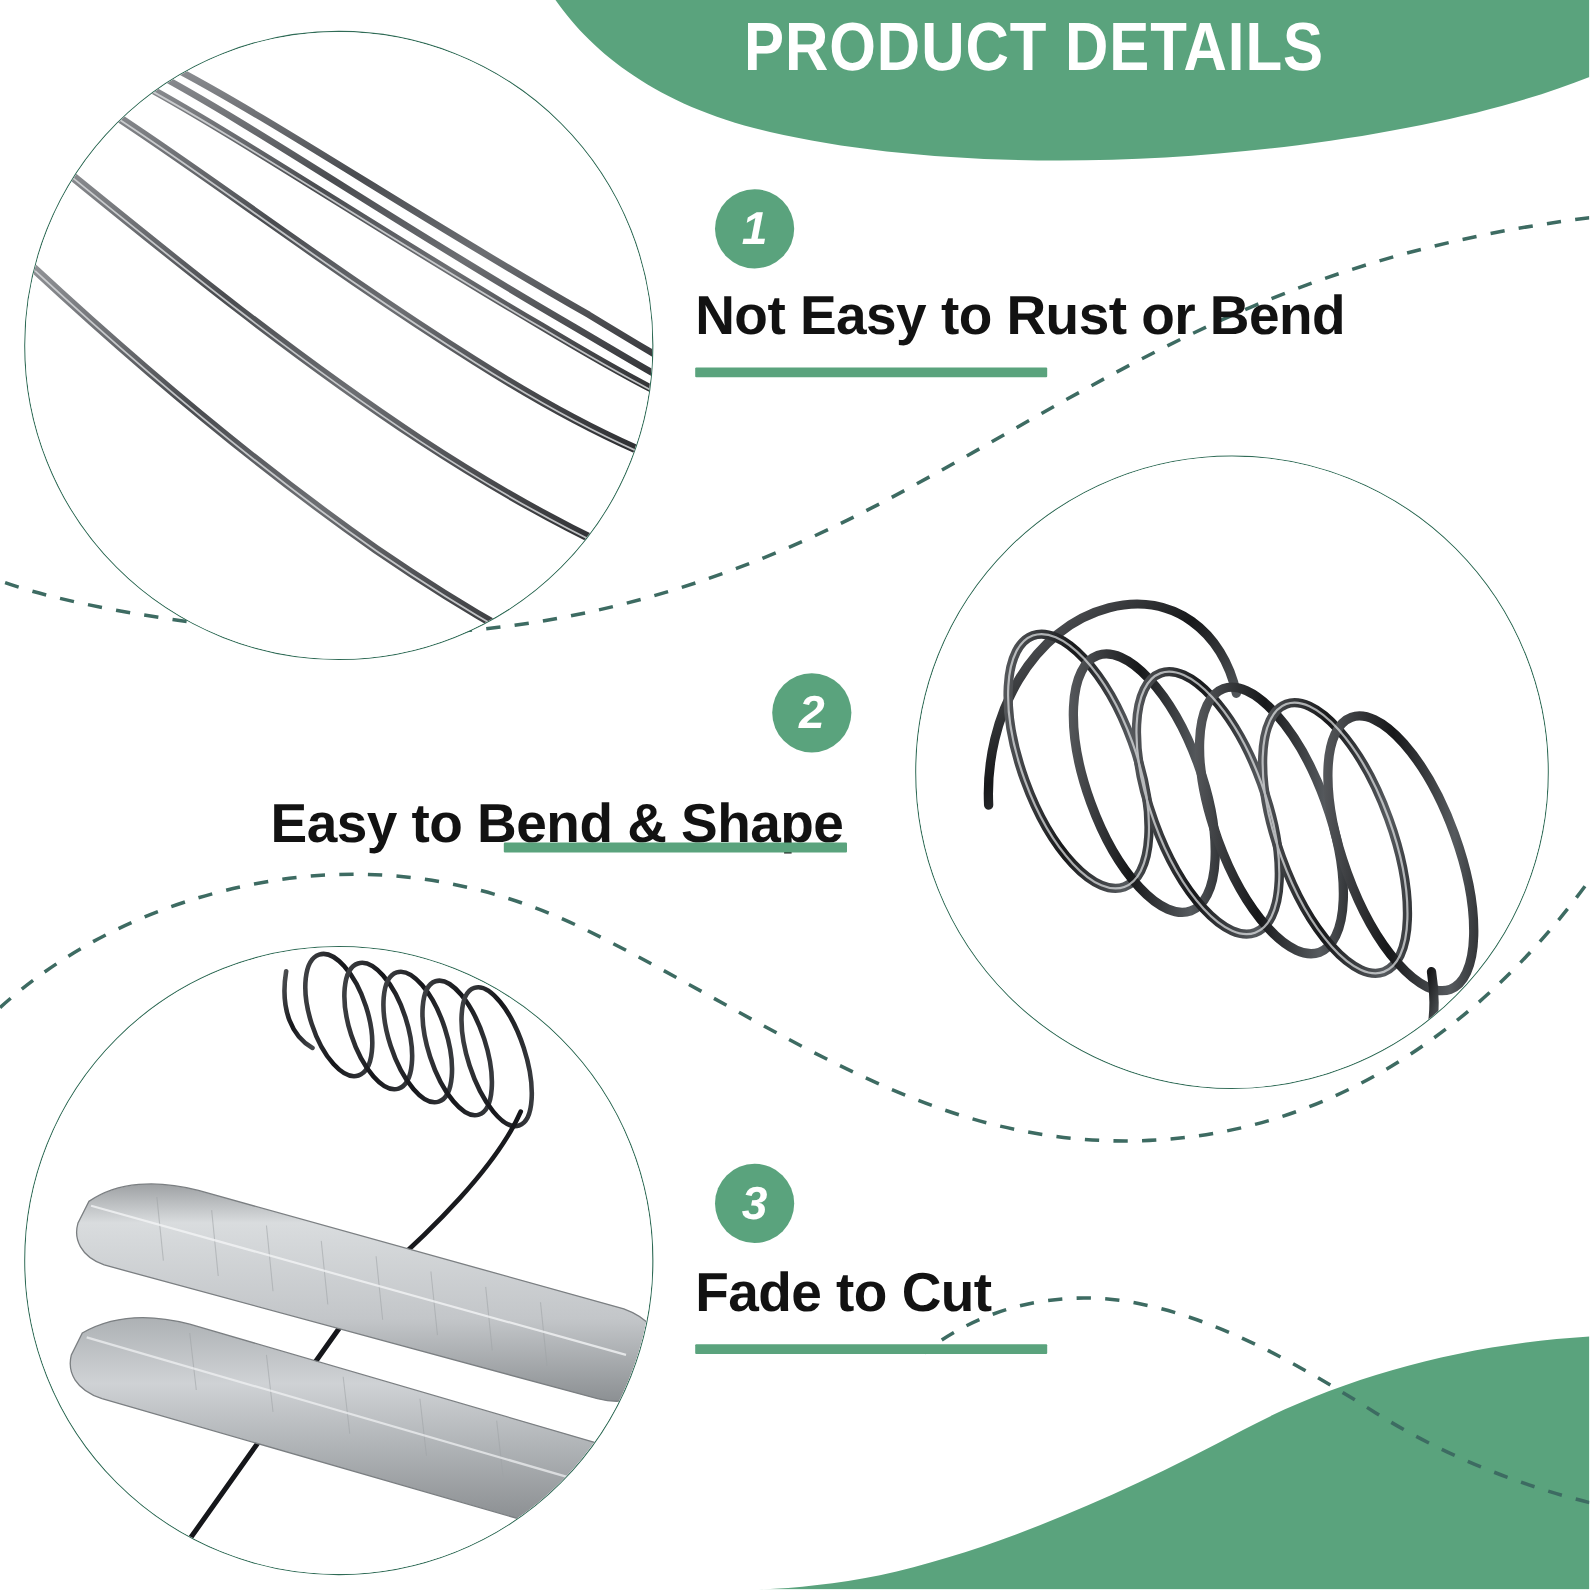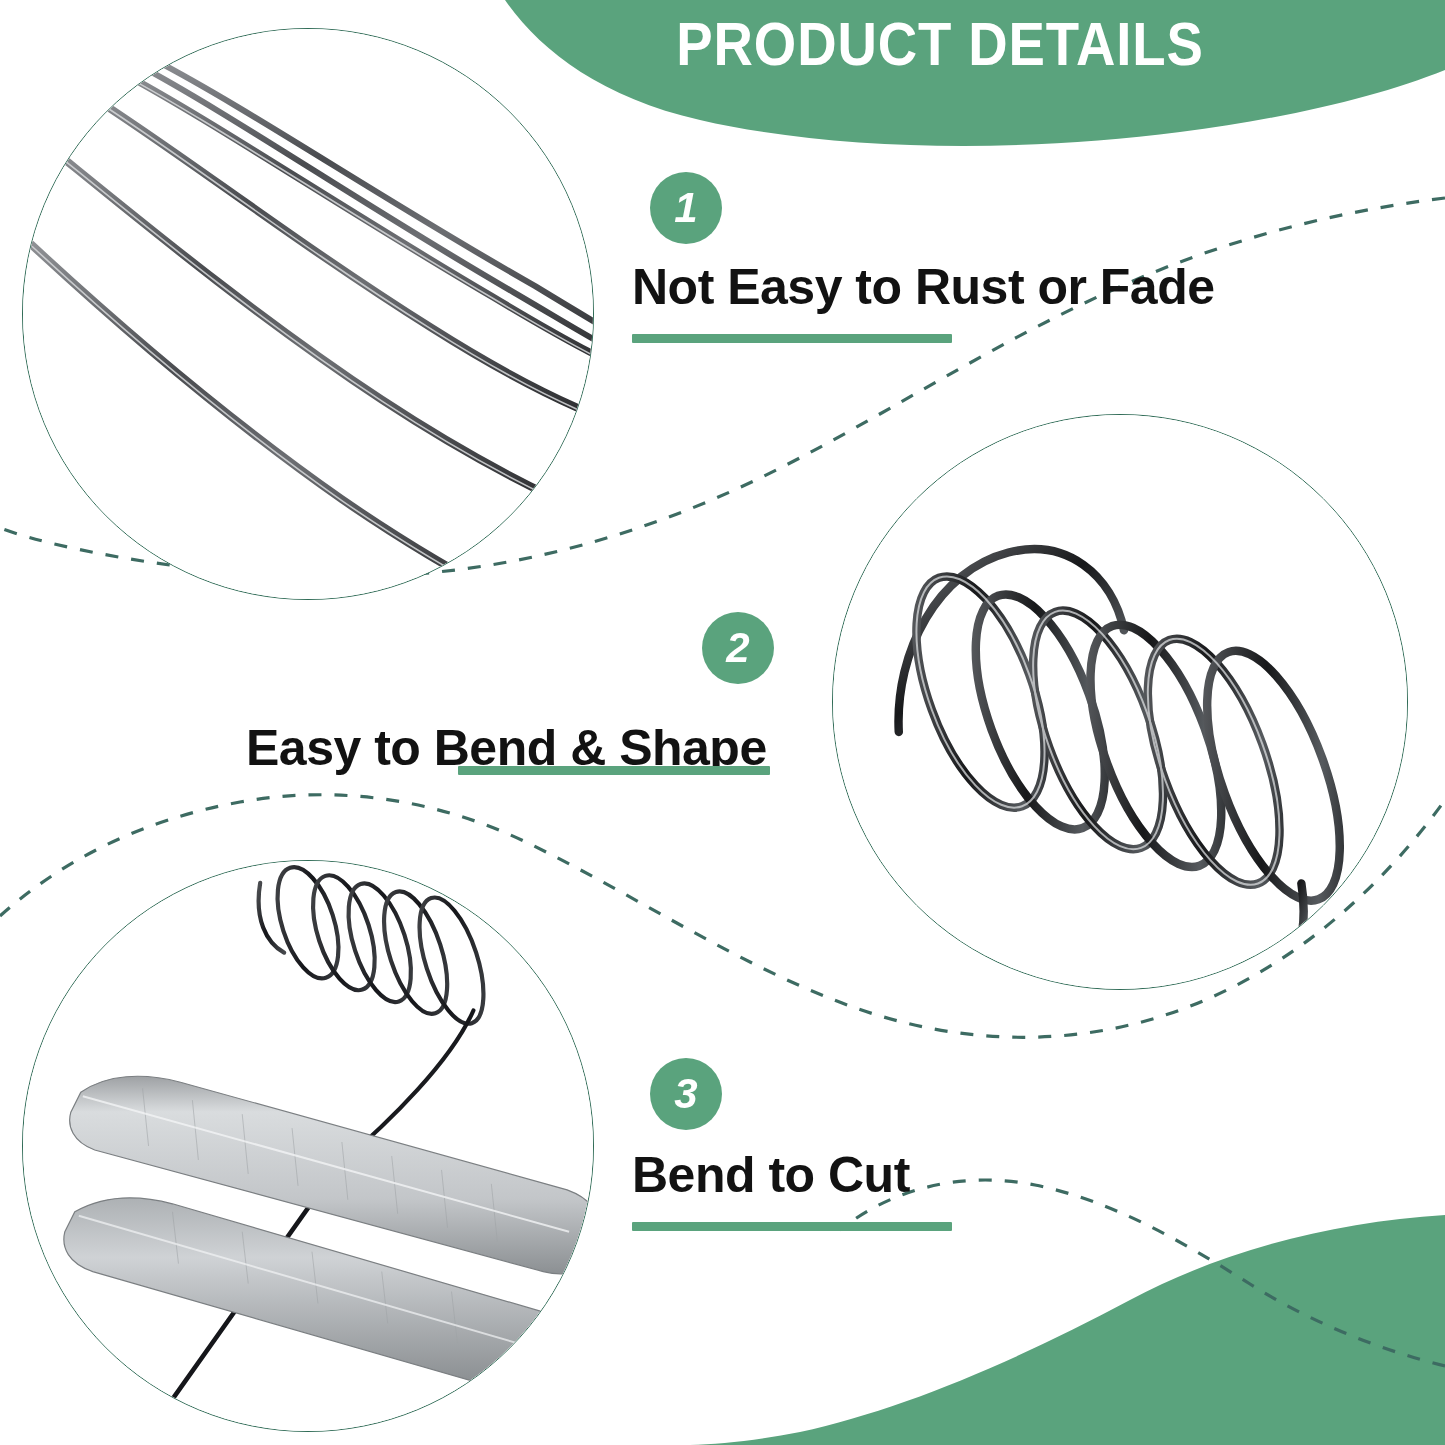--- a/index.html
+++ b/index.html
@@ -246,29 +246,29 @@
 
       <path d="M 60,236 L 548,372" fill="none" stroke="#f2f4f5" stroke-width="2" opacity="0.8"></path>
       <path d="M 56,356 L 524,492" fill="none" stroke="#f2f4f5" stroke-width="2" opacity="0.7"></path>
     </svg>
   </div>
 
   <div class="header-title">PRODUCT DETAILS</div>
 
   <div class="feature" id="feat1">
     <div class="badge">1</div>
-    <div class="feature-title">Not Easy to Rust or Fade</div>
+    <div class="feature-title">Not Easy to Rust or Bend</div>
     <div class="rule"></div>
   </div>
 
   <div class="feature" id="feat2">
     <div class="badge">2</div>
     <div class="feature-title">Easy to Bend &amp; Shape</div>
     <div class="rule"></div>
   </div>
 
   <div class="feature" id="feat3">
     <div class="badge">3</div>
-    <div class="feature-title">Bend to Cut</div>
+    <div class="feature-title">Fade to Cut</div>
     <div class="rule"></div>
   </div>
 
 </div>
 
 </body></html>

